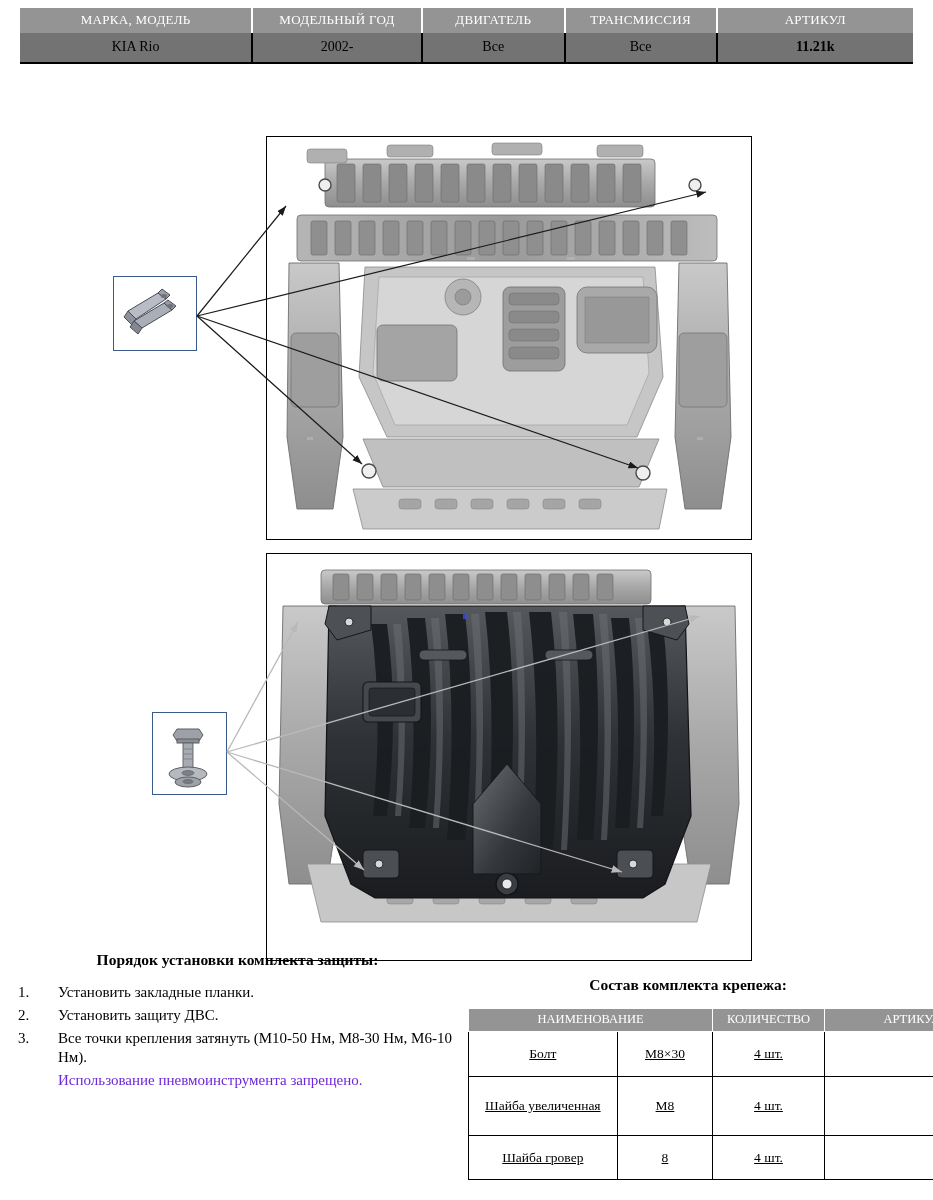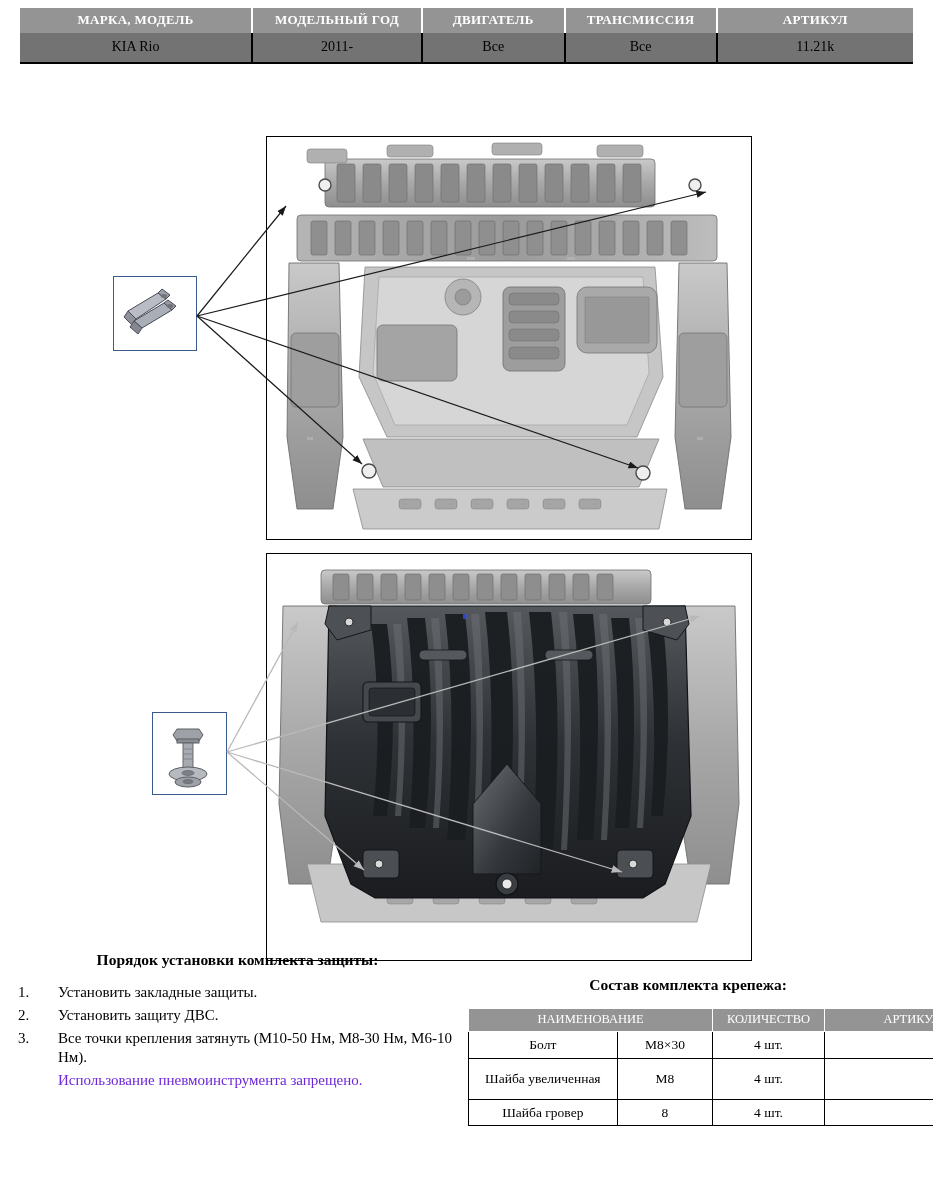--- a/index.html
+++ b/index.html
@@ -25,21 +25,21 @@
   .header-table {
     width: 893px;
     margin: 8px auto 0 auto;
     border-collapse: collapse;
     table-layout: fixed;
   }
   .header-table th {
     background: #949494;
     color: #ffffff;
     font-family: "Liberation Serif", serif;
-    font-weight: bold;
+    font-weight: normal;
     font-size: 13px;
     font-variant: small-caps;
     letter-spacing: 0.3px;
     padding: 4px 2px 5px 2px;
     text-align: center;
     border-left: 2px solid #ffffff;
     border-right: 2px solid #ffffff;
     text-transform: uppercase;
   }
   .header-table th:first-child { border-left: none; }
@@ -47,21 +47,21 @@
   .header-table td {
     font-size: 14px;
     text-align: center;
     padding: 6px 2px 7px 2px;
     border-left: 2px solid #000;
     border-right: 2px solid #000;
     border-bottom: 2px solid #000;
     background: #737373;
   }
   .header-table td:first-child { border-left: none; }
-  .header-table td:last-child { border-right: none; }
+  .header-table td:last-child { border-right: none; font-weight: bold; }
 
   
   .figure-wrap {
     position: relative;
     width: 933px;
   }
   .fig-box {
     position: absolute;
     border: 1px solid #000;
     background: #ffffff;
@@ -169,24 +169,25 @@
     font-size: 12.5px;
     font-variant: small-caps;
     text-transform: uppercase;
     padding: 3px 2px 4px 2px;
     text-align: center;
     border: 1px solid #ffffff;
   }
   .parts-table td {
     border: 1px solid #000;
     text-align: center;
-    padding: 5px 3px;
+    padding: 14px 3px;
     font-size: 13.5px;
     line-height: 1.15;
     vertical-align: middle;
+    text-decoration: underline;
   }
   .parts-table td.name {
     text-align: center;
   }
   .parts-table tr.h-tall td { height: 30px; }
 </style>
 </head>
 <body>
 
 <div class="page">
@@ -204,21 +205,21 @@
         <th>Марка, модель</th>
         <th>Модельный год</th>
         <th>Двигатель</th>
         <th>Трансмиссия</th>
         <th>Артикул</th>
       </tr>
     </thead>
     <tbody>
       <tr>
         <td>KIA Rio</td>
-        <td>2011-</td>
+        <td>2002-</td>
         <td>Все</td>
         <td>Все</td>
         <td>11.21k</td>
       </tr>
     </tbody>
   </table>
 
   <div class="figure-wrap">
 
     <div class="fig-box" id="fig-top">
@@ -493,21 +494,21 @@
     </svg>
   </div>
 
   <div class="lower">
 
     <div class="col-left">
       <div class="sec-title">Порядок установки комплекта защиты:</div>
       <ul class="steps">
         <li>
           <span class="num">1.</span>
-          <span>Установить закладные защиты.</span>
+          <span>Установить закладные планки.</span>
         </li>
         <li>
           <span class="num">2.</span>
           <span>Установить защиту ДВС.</span>
         </li>
         <li>
           <span class="num">3.</span>
           <span>Все точки крепления затянуть (М10-50 Нм, М8-30 Нм, М6-10 Нм).</span>
         </li>
         <li>

